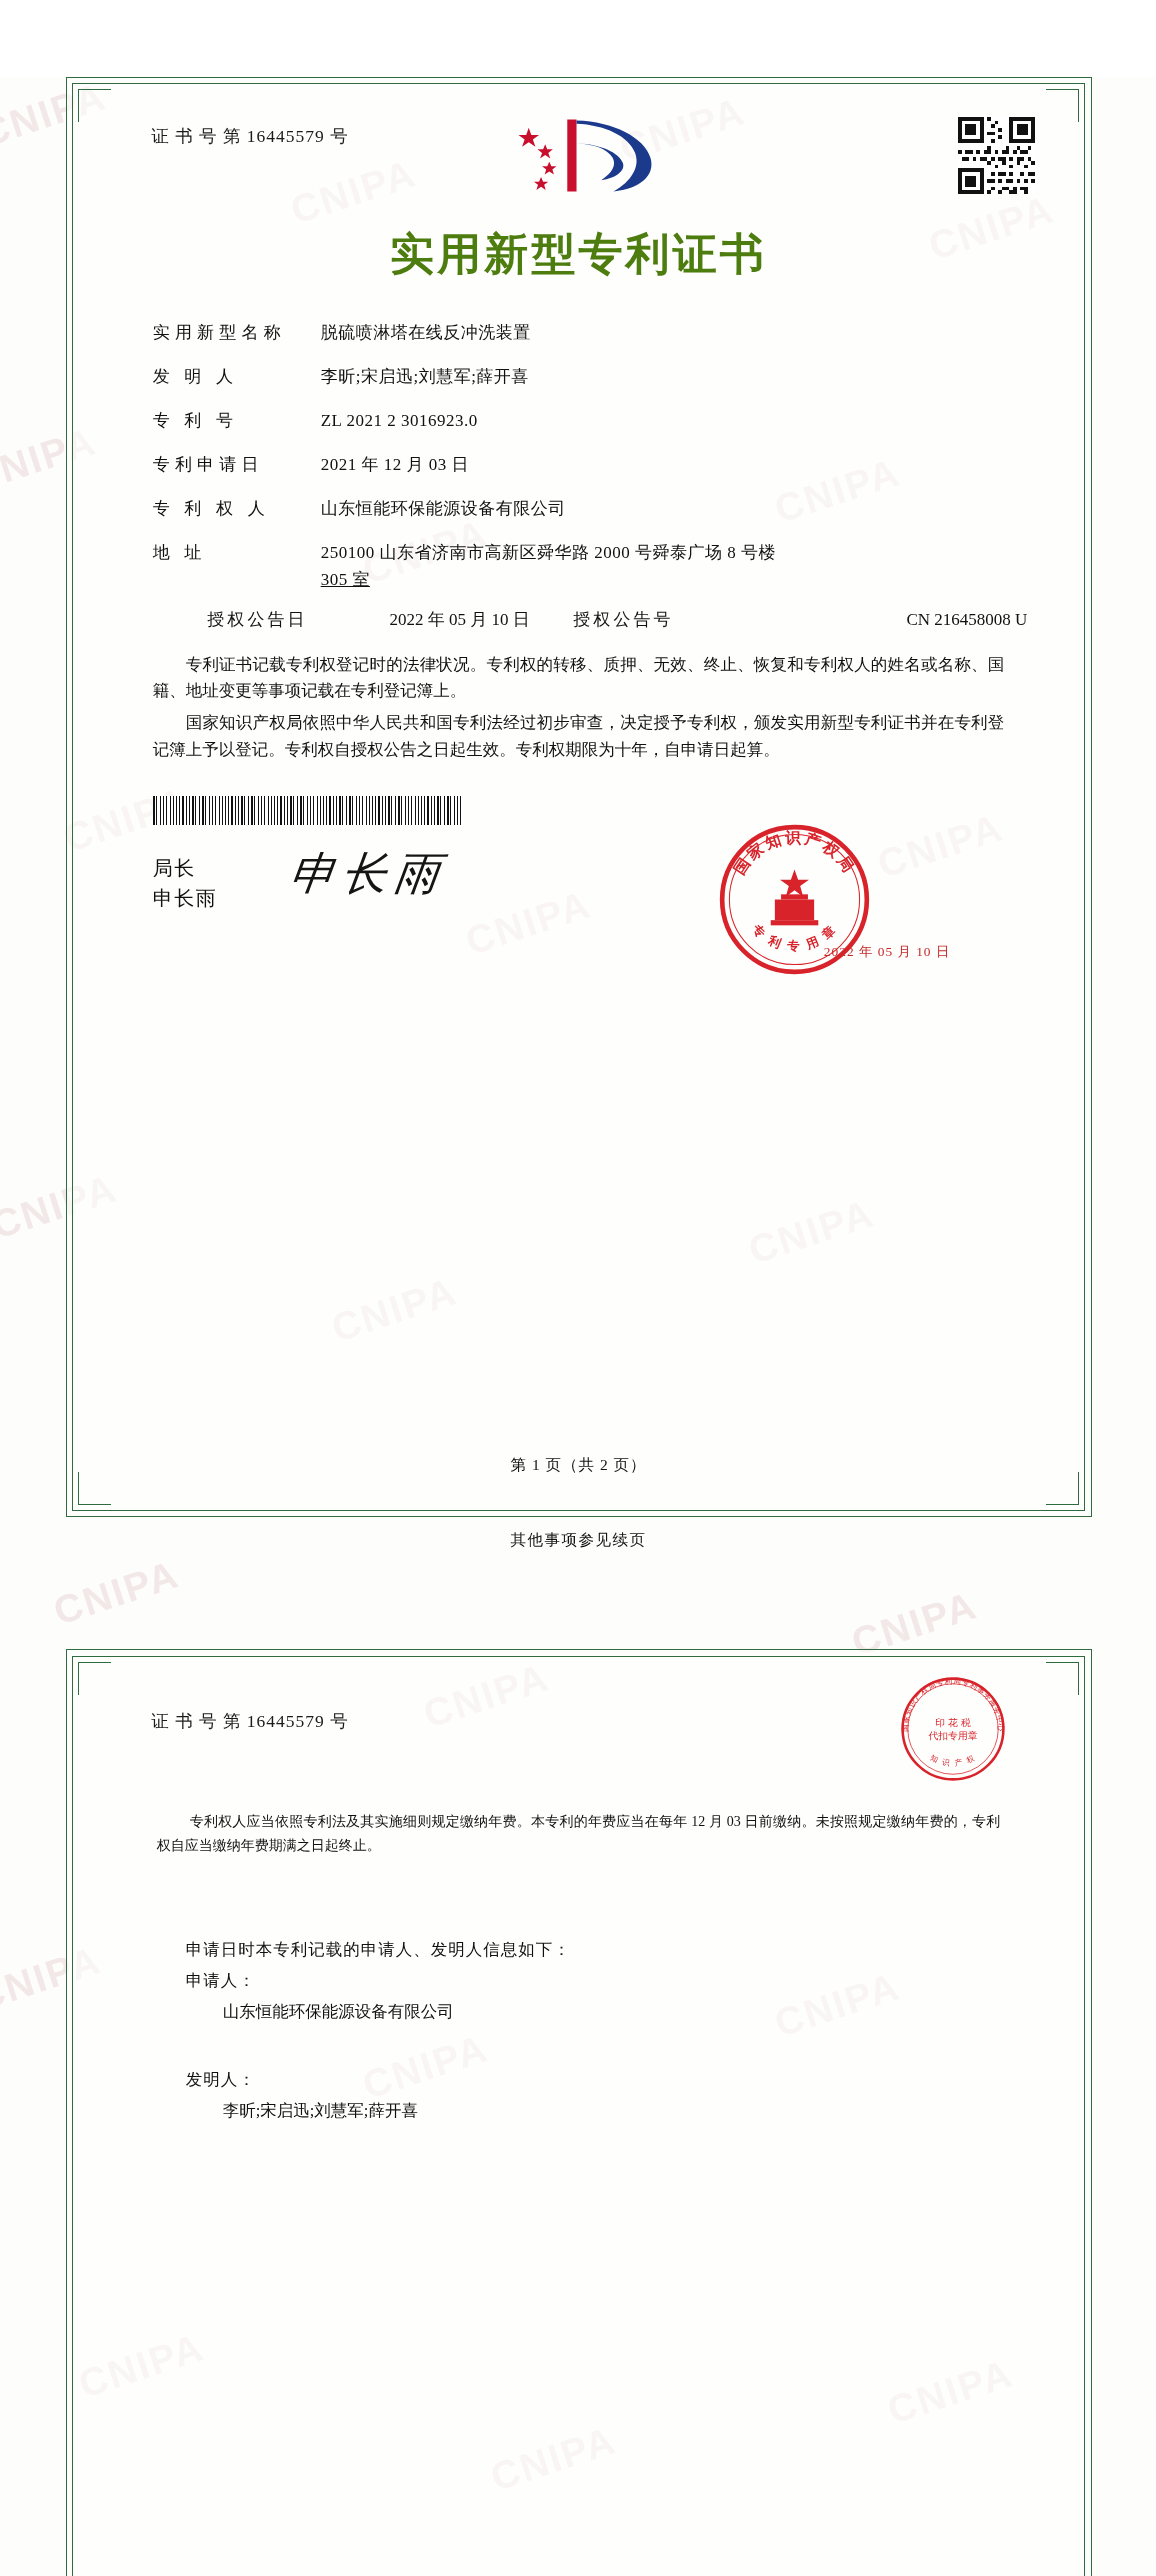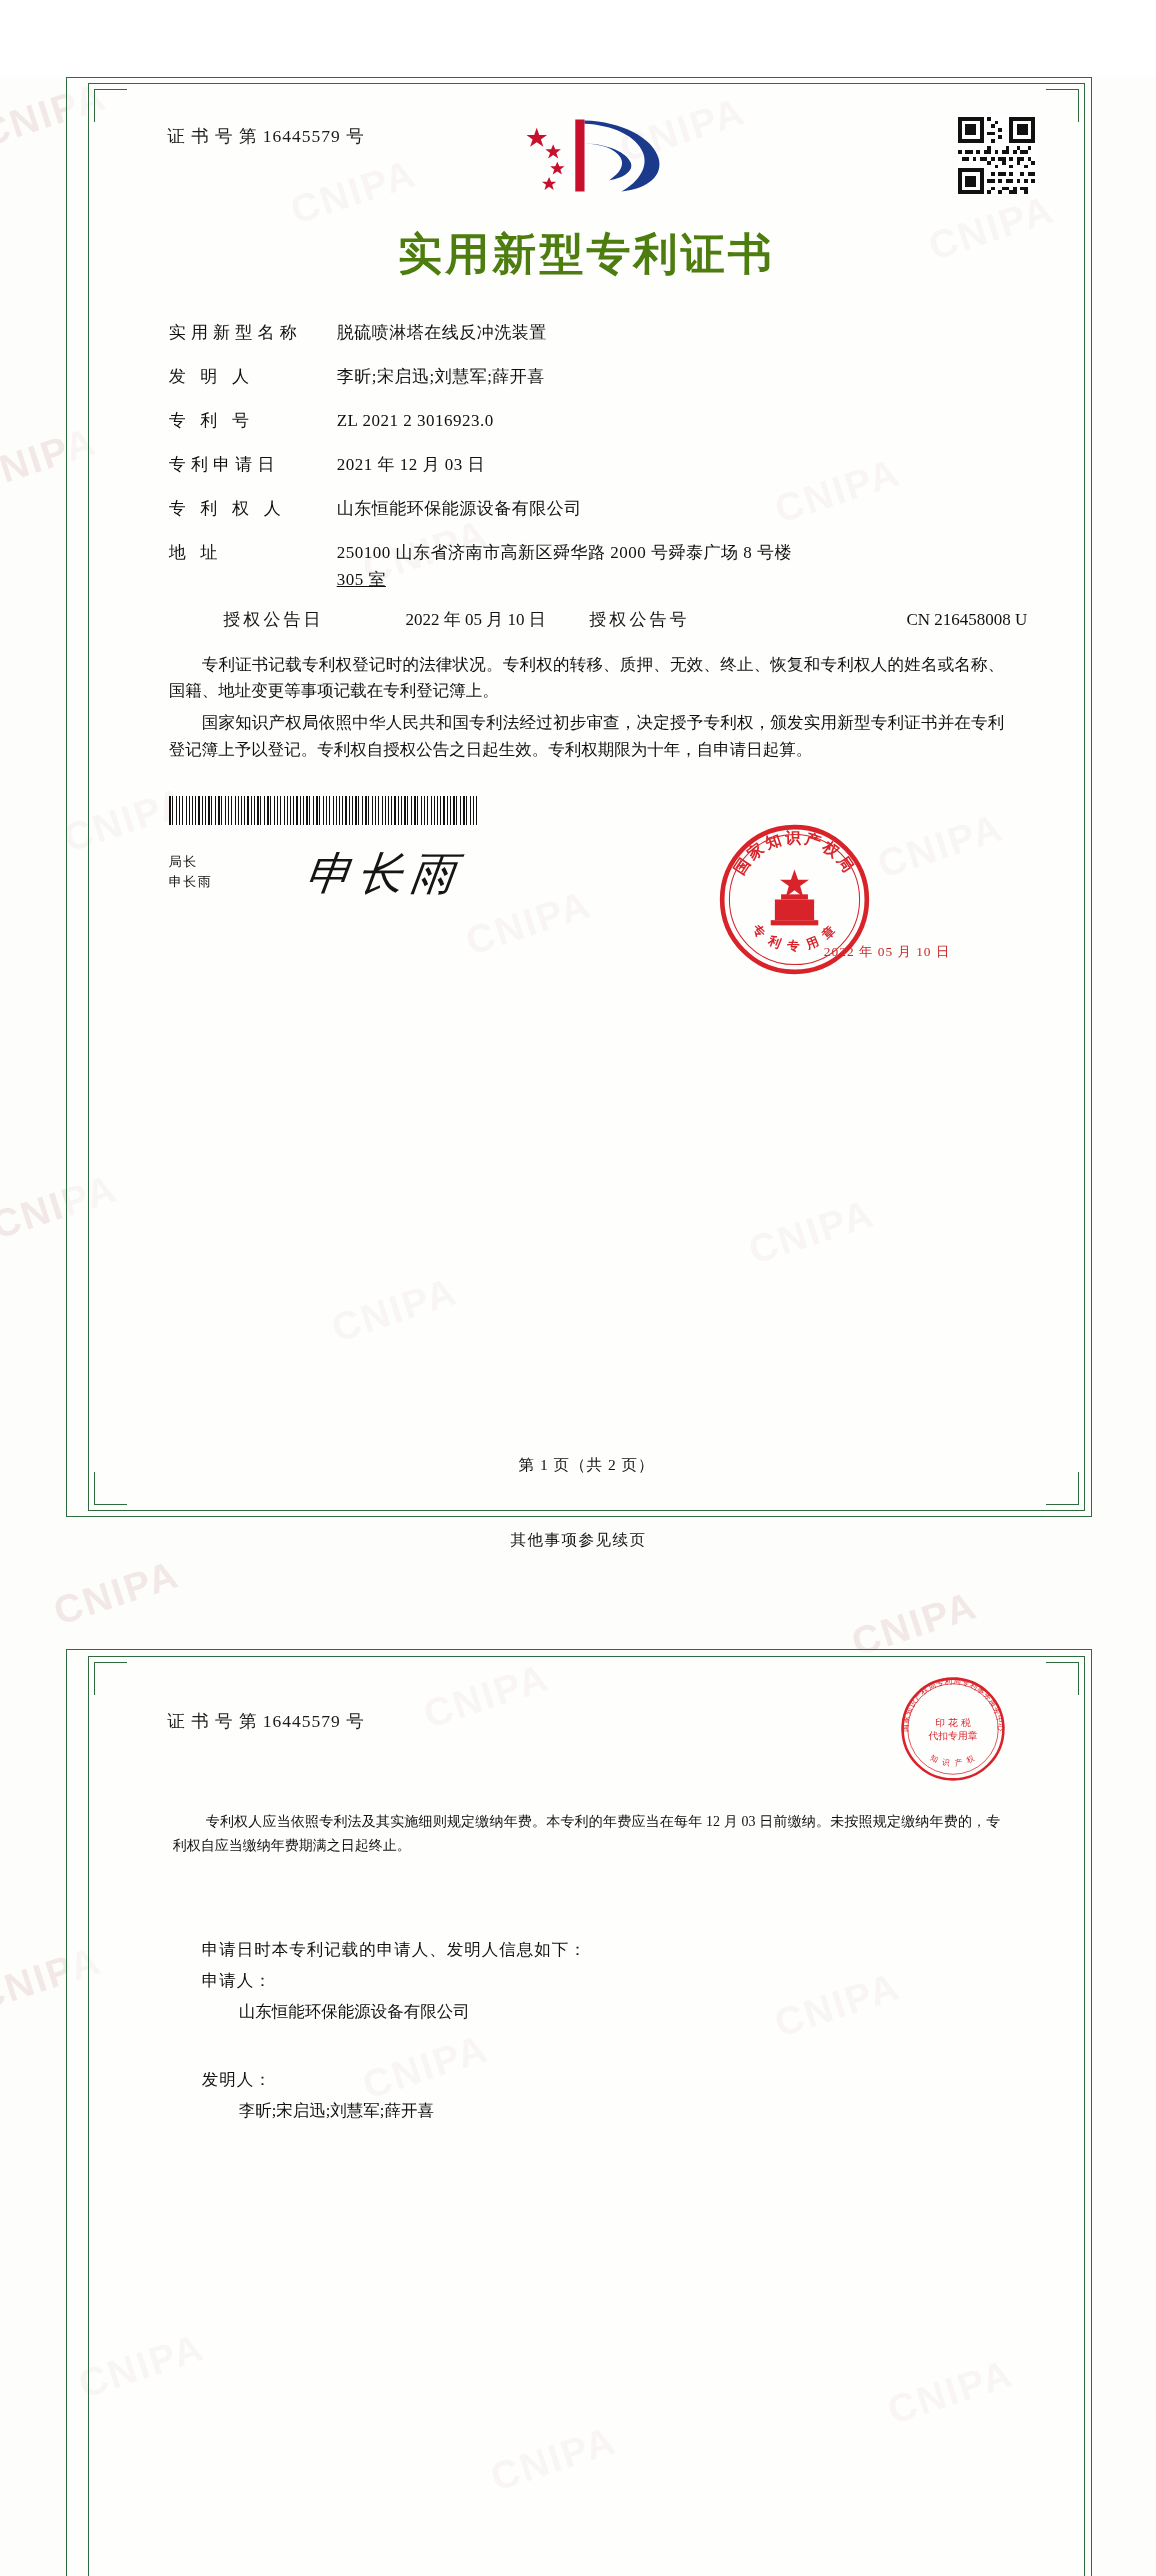--- a/index.html
+++ b/index.html
@@ -44,21 +44,20 @@
     z-index: 2;
     background: transparent;
     margin: 0 auto;
     box-sizing: border-box;
   }
   .cert-border-outer {
     border: 1.5px solid #2e6b3f;
     box-sizing: border-box;
     position: relative;
     background: rgba(255,255,255,0.55);
-    padding-left: 16px;
   }
   .cert-border-inner {
     border: 0.5px solid #2e6b3f;
     margin: 5.2px;
     box-sizing: border-box;
     position: relative;
     height: calc(100% - 10.3px);
   }
   
   .corner {
@@ -186,28 +185,27 @@
     );
   }
 
   
   .sig-block {
     margin: 17.5px 0 0 23px;
     position: relative;
     height: 108px;
   }
   .sig-labels {
-    font-size: 13px;
+    font-size: 20px;
     line-height: 1.5;
     letter-spacing: 1.5px;
     color: #111;
     position: absolute;
     left: 0;
     top: 11.3px;
-    font-family: Liberation Mono, monospace;
   }
   .sig-hand {
     position: absolute;
     left: 137px;
     top: 2.1px;
     font-size: 45px;
     font-family: "DejaVu Serif", serif;
     color: #151515;
     font-style: italic;
     letter-spacing: 7.2px;

